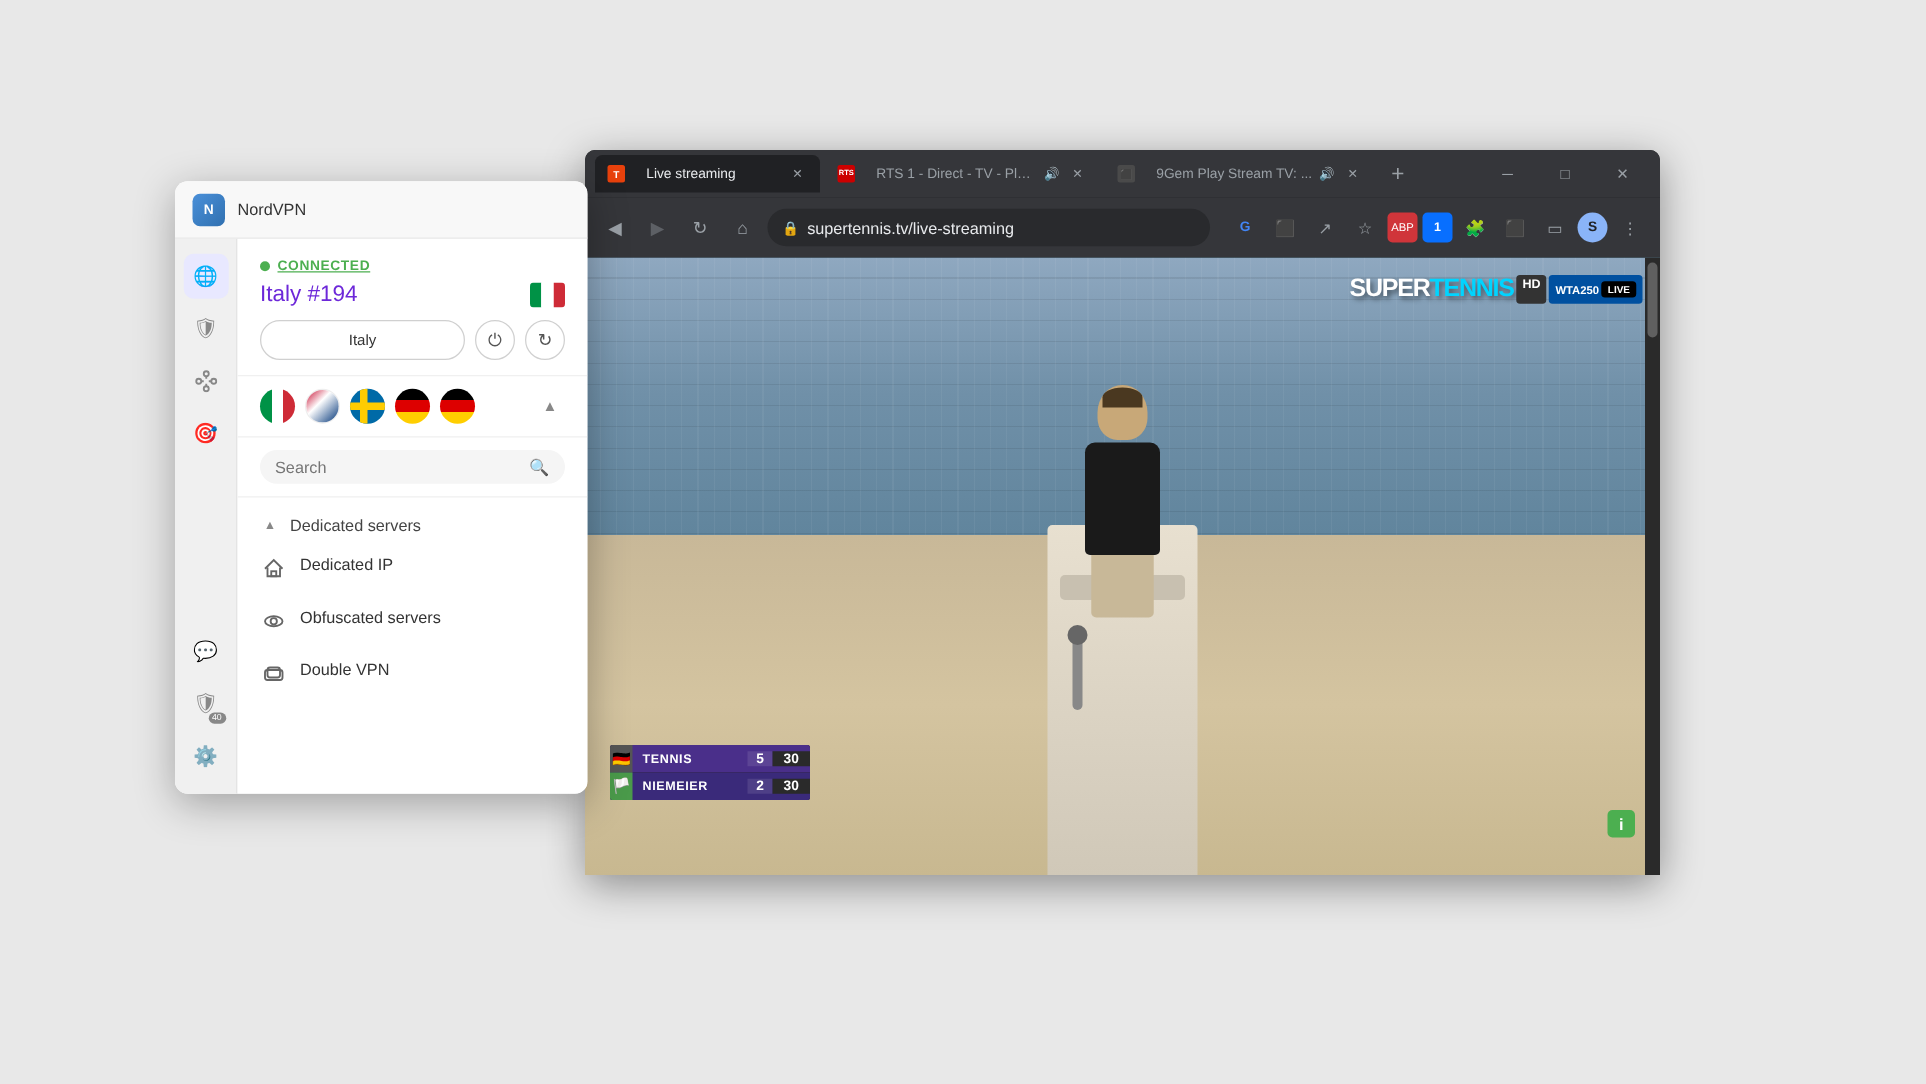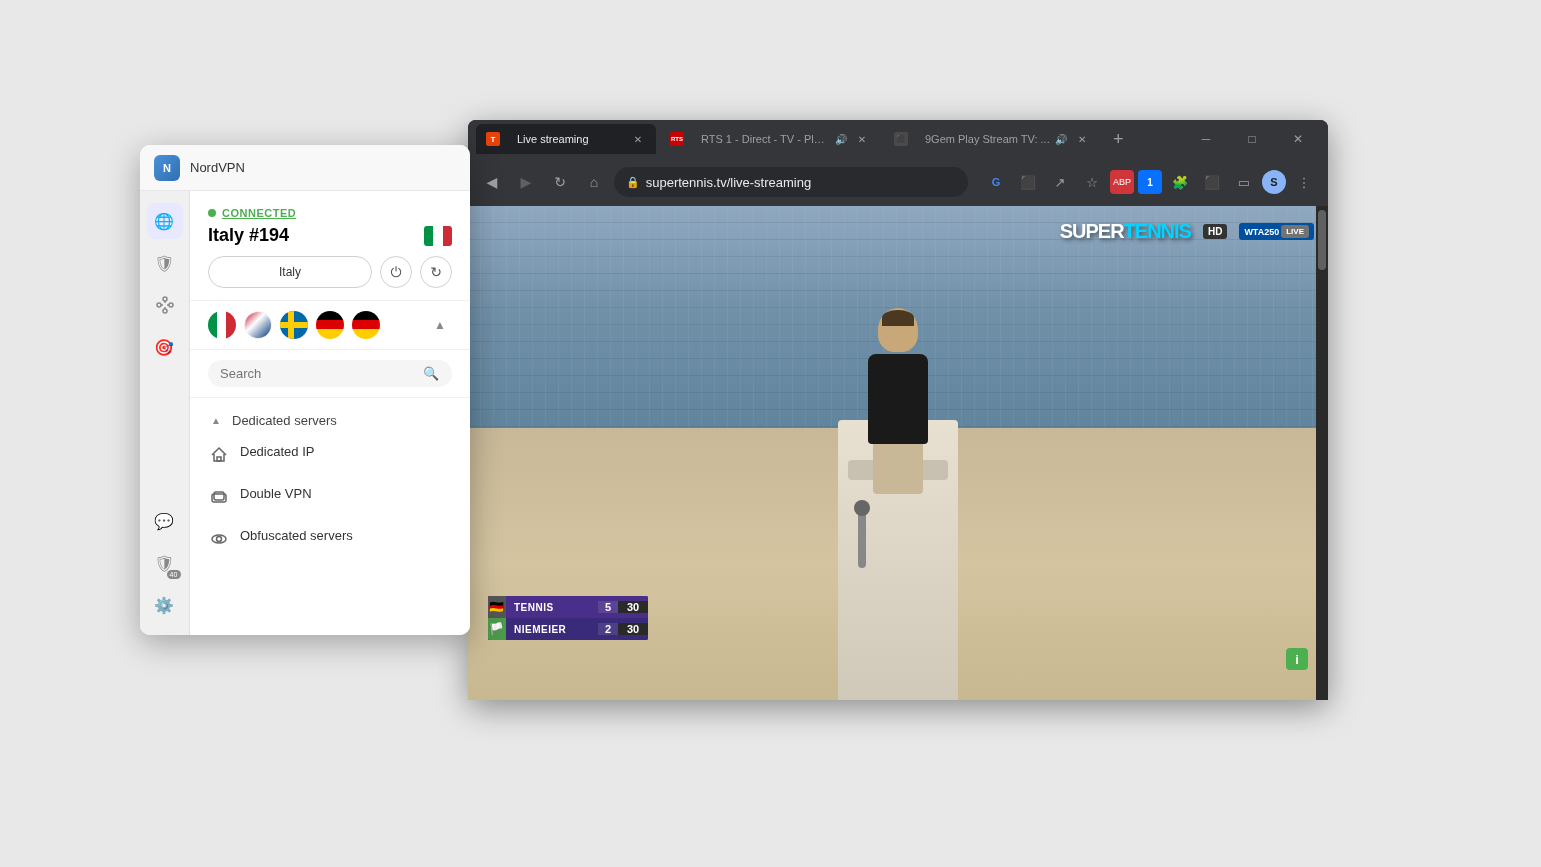--- a/index.html
+++ b/index.html
@@ -331,22 +331,21 @@
       background: #666;
       border-radius: 50%;
     }
 
     
     .super-tennis-logo {
       position: absolute;
       top: 14px;
       right: 14px;
       display: flex;
-      align-items: center;
-      gap: 12px;
+      gap: 2px;
     }
     .st-logo-text {
       font-size: 20px;
       font-weight: 900;
       color: white;
       text-shadow: 2px 2px 4px rgba(0,0,0,0.5);
       letter-spacing: -1px;
     }
     .st-logo-tennis {
       color: #00d4ff;
@@ -364,21 +363,21 @@
       color: white;
       font-size: 9px;
       font-weight: bold;
       padding: 2px 5px;
       border-radius: 3px;
       display: flex;
       align-items: center;
       gap: 2px;
     }
     .live-badge {
-      background: #737373;
+      background: #000000;
       color: white;
       font-size: 8px;
       font-weight: bold;
       padding: 2px 5px;
       border-radius: 3px;
     }
 
     
     .score-overlay {
       position: absolute;
@@ -610,22 +609,22 @@
       letter-spacing: 0.5px;
       text-decoration: underline;
     }
     .server-row {
       display: flex;
       align-items: center;
       justify-content: space-between;
     }
     .server-name {
       font-size: 18px;
-      font-weight: 700;
-      color: #000000;
+      font-weight: 400;
+      color: #6d28d9;
     }
     .italy-flag {
       width: 28px;
       height: 20px;
       border-radius: 3px;
       overflow: hidden;
       display: flex;
     }
     .flag-stripe { flex: 1; }
 
@@ -995,33 +994,33 @@
               <path d="M4 8v7h10V8" stroke="#666" stroke-width="1.5"></path>
               <rect x="7" y="11" width="4" height="4" stroke="#666" stroke-width="1.5"></rect>
             </svg>
           </div>
           <span class="menu-item-label">Dedicated IP</span>
         </div>
 
         <div class="menu-item">
           <div class="menu-item-icon">
             <svg width="18" height="18" viewBox="0 0 18 18" fill="none">
+              <ellipse cx="9" cy="9" rx="7" ry="4" stroke="#666" stroke-width="1.5"></ellipse>
+              <circle cx="9" cy="9" r="2.5" stroke="#666" stroke-width="1.5"></circle>
+            </svg>
+          </div>
+          <span class="menu-item-label">Obfuscated servers</span>
+        </div>
+
+        <div class="menu-item">
+          <div class="menu-item-icon">
+            <svg width="18" height="18" viewBox="0 0 18 18" fill="none">
               <rect x="2" y="6" width="14" height="8" rx="2" stroke="#666" stroke-width="1.5"></rect>
               <rect x="4" y="4" width="10" height="8" rx="2" stroke="#666" stroke-width="1.5"></rect>
             </svg>
           </div>
           <span class="menu-item-label">Double VPN</span>
         </div>
 
-        <div class="menu-item">
-          <div class="menu-item-icon">
-            <svg width="18" height="18" viewBox="0 0 18 18" fill="none">
-              <ellipse cx="9" cy="9" rx="7" ry="4" stroke="#666" stroke-width="1.5"></ellipse>
-              <circle cx="9" cy="9" r="2.5" stroke="#666" stroke-width="1.5"></circle>
-            </svg>
-          </div>
-          <span class="menu-item-label">Obfuscated servers</span>
-        </div>
-
       </div>
     </div>
   </div>
 </div>
 
 </body></html>

